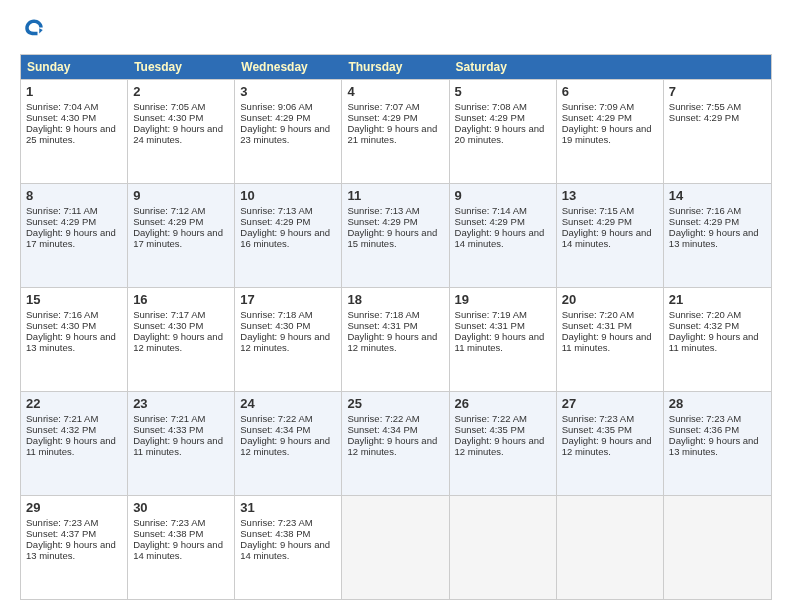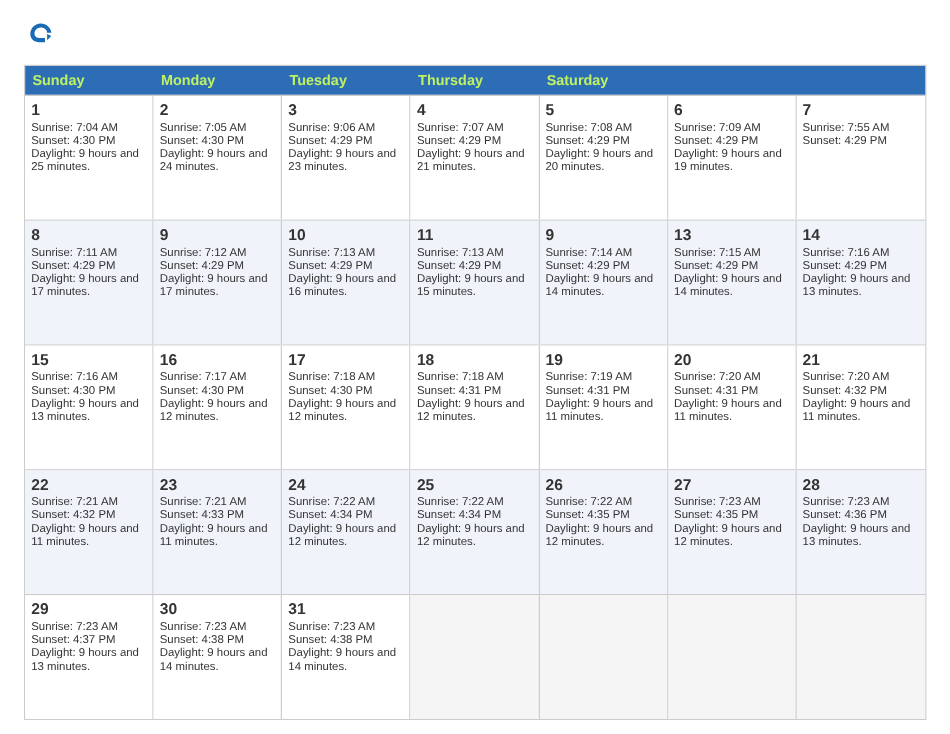--- a/index.html
+++ b/index.html
@@ -49,21 +49,21 @@
       display: flex;
       flex-direction: column;
       border: 1px solid #ccc;
     }
     .cal-header {
       display: grid;
       grid-template-columns: repeat(7, 1fr);
       background: #2d6db5;
     }
     .cal-header-cell {
-      color: #bef264;
+      color: #fef9c3;
       font-size: 12px;
       font-weight: bold;
       padding: 5px 6px;
       text-align: left;
     }
     .cal-body {
       flex: 1;
       display: flex;
       flex-direction: column;
     }
@@ -116,22 +116,22 @@
     </div>
     <div class="title-block">
       <div class="month-title"></div>
       <div class="subtitle"></div>
     </div>
   </div>
 
   <div class="calendar">
     <div class="cal-header">
     <div class="cal-header-cell">Sunday</div>
-        <div class="cal-header-cell">Monday</div>
         <div class="cal-header-cell">Tuesday</div>
+        <div class="cal-header-cell">Wednesday</div>
         <div class="cal-header-cell">Thursday</div>
         <div class="cal-header-cell">Saturday</div>
       </div>
     <div class="cal-body">
     <div class="cal-row">
           <div class="cal-cell"><span class="day-num">1</span><span>Sunrise: 7:04 AM</span><br><span>Sunset: 4:30 PM</span><br><span>Daylight: 9 hours and 25 minutes.</span></div>
           <div class="cal-cell"><span class="day-num">2</span><span>Sunrise: 7:05 AM</span><br><span>Sunset: 4:30 PM</span><br><span>Daylight: 9 hours and 24 minutes.</span></div>
           <div class="cal-cell"><span class="day-num">3</span><span>Sunrise: 9:06 AM</span><br><span>Sunset: 4:29 PM</span><br><span>Daylight: 9 hours and 23 minutes.</span></div>
           <div class="cal-cell"><span class="day-num">4</span><span>Sunrise: 7:07 AM</span><br><span>Sunset: 4:29 PM</span><br><span>Daylight: 9 hours and 21 minutes.</span></div>
           <div class="cal-cell"><span class="day-num">5</span><span>Sunrise: 7:08 AM</span><br><span>Sunset: 4:29 PM</span><br><span>Daylight: 9 hours and 20 minutes.</span></div>

